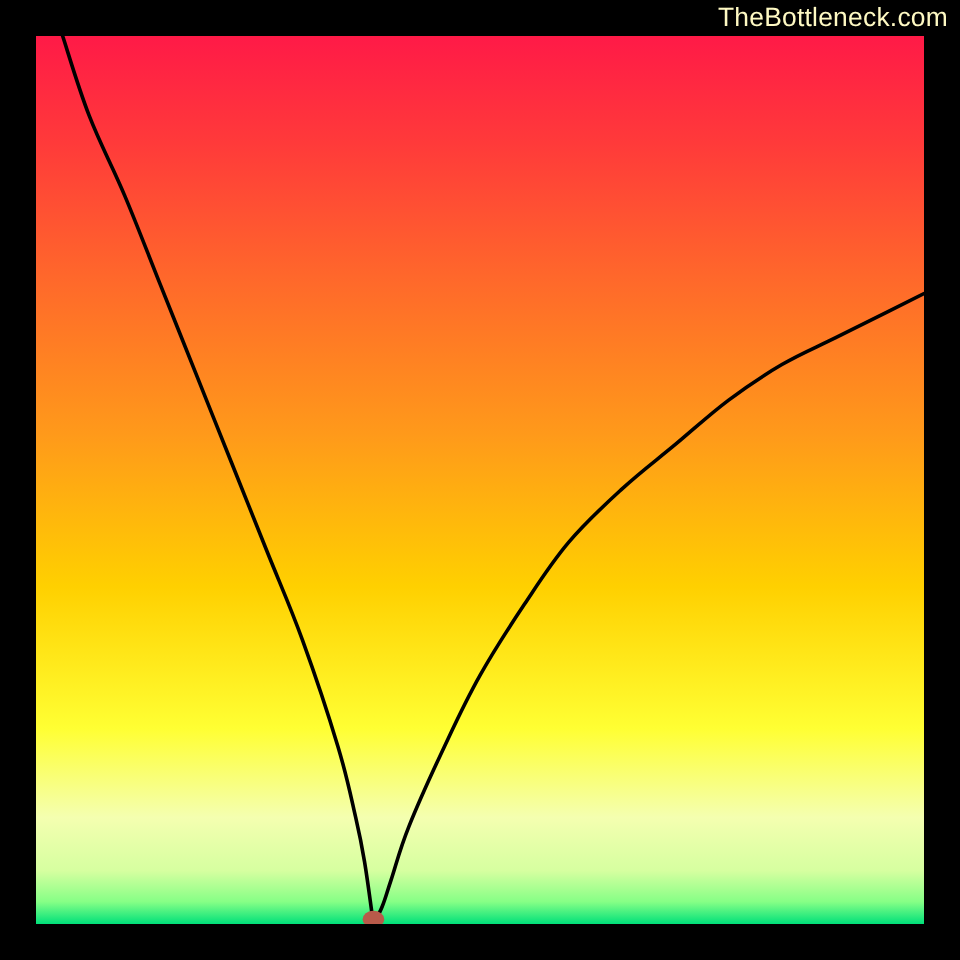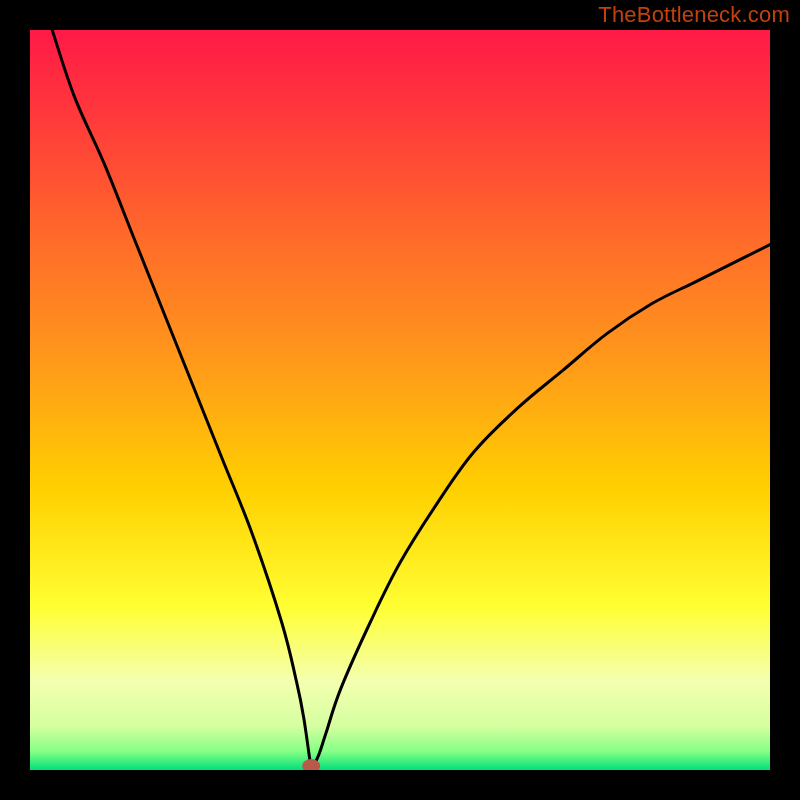--- a/index.html
+++ b/index.html
@@ -14,21 +14,21 @@
   .frame {
     position: relative;
     width: 800px;
     height: 800px;
     background: #000;
   }
   .watermark {
     position: absolute;
     top: 2px;
     right: 10px;
-    color: #c2410c;
+    color: #fef9c3;
     font-size: 22px;
     font-weight: 500;
     letter-spacing: 0.2px;
     z-index: 10;
   }
   .plot-area {
     position: absolute;
     left: 30px;
     top: 30px;
     width: 740px;

